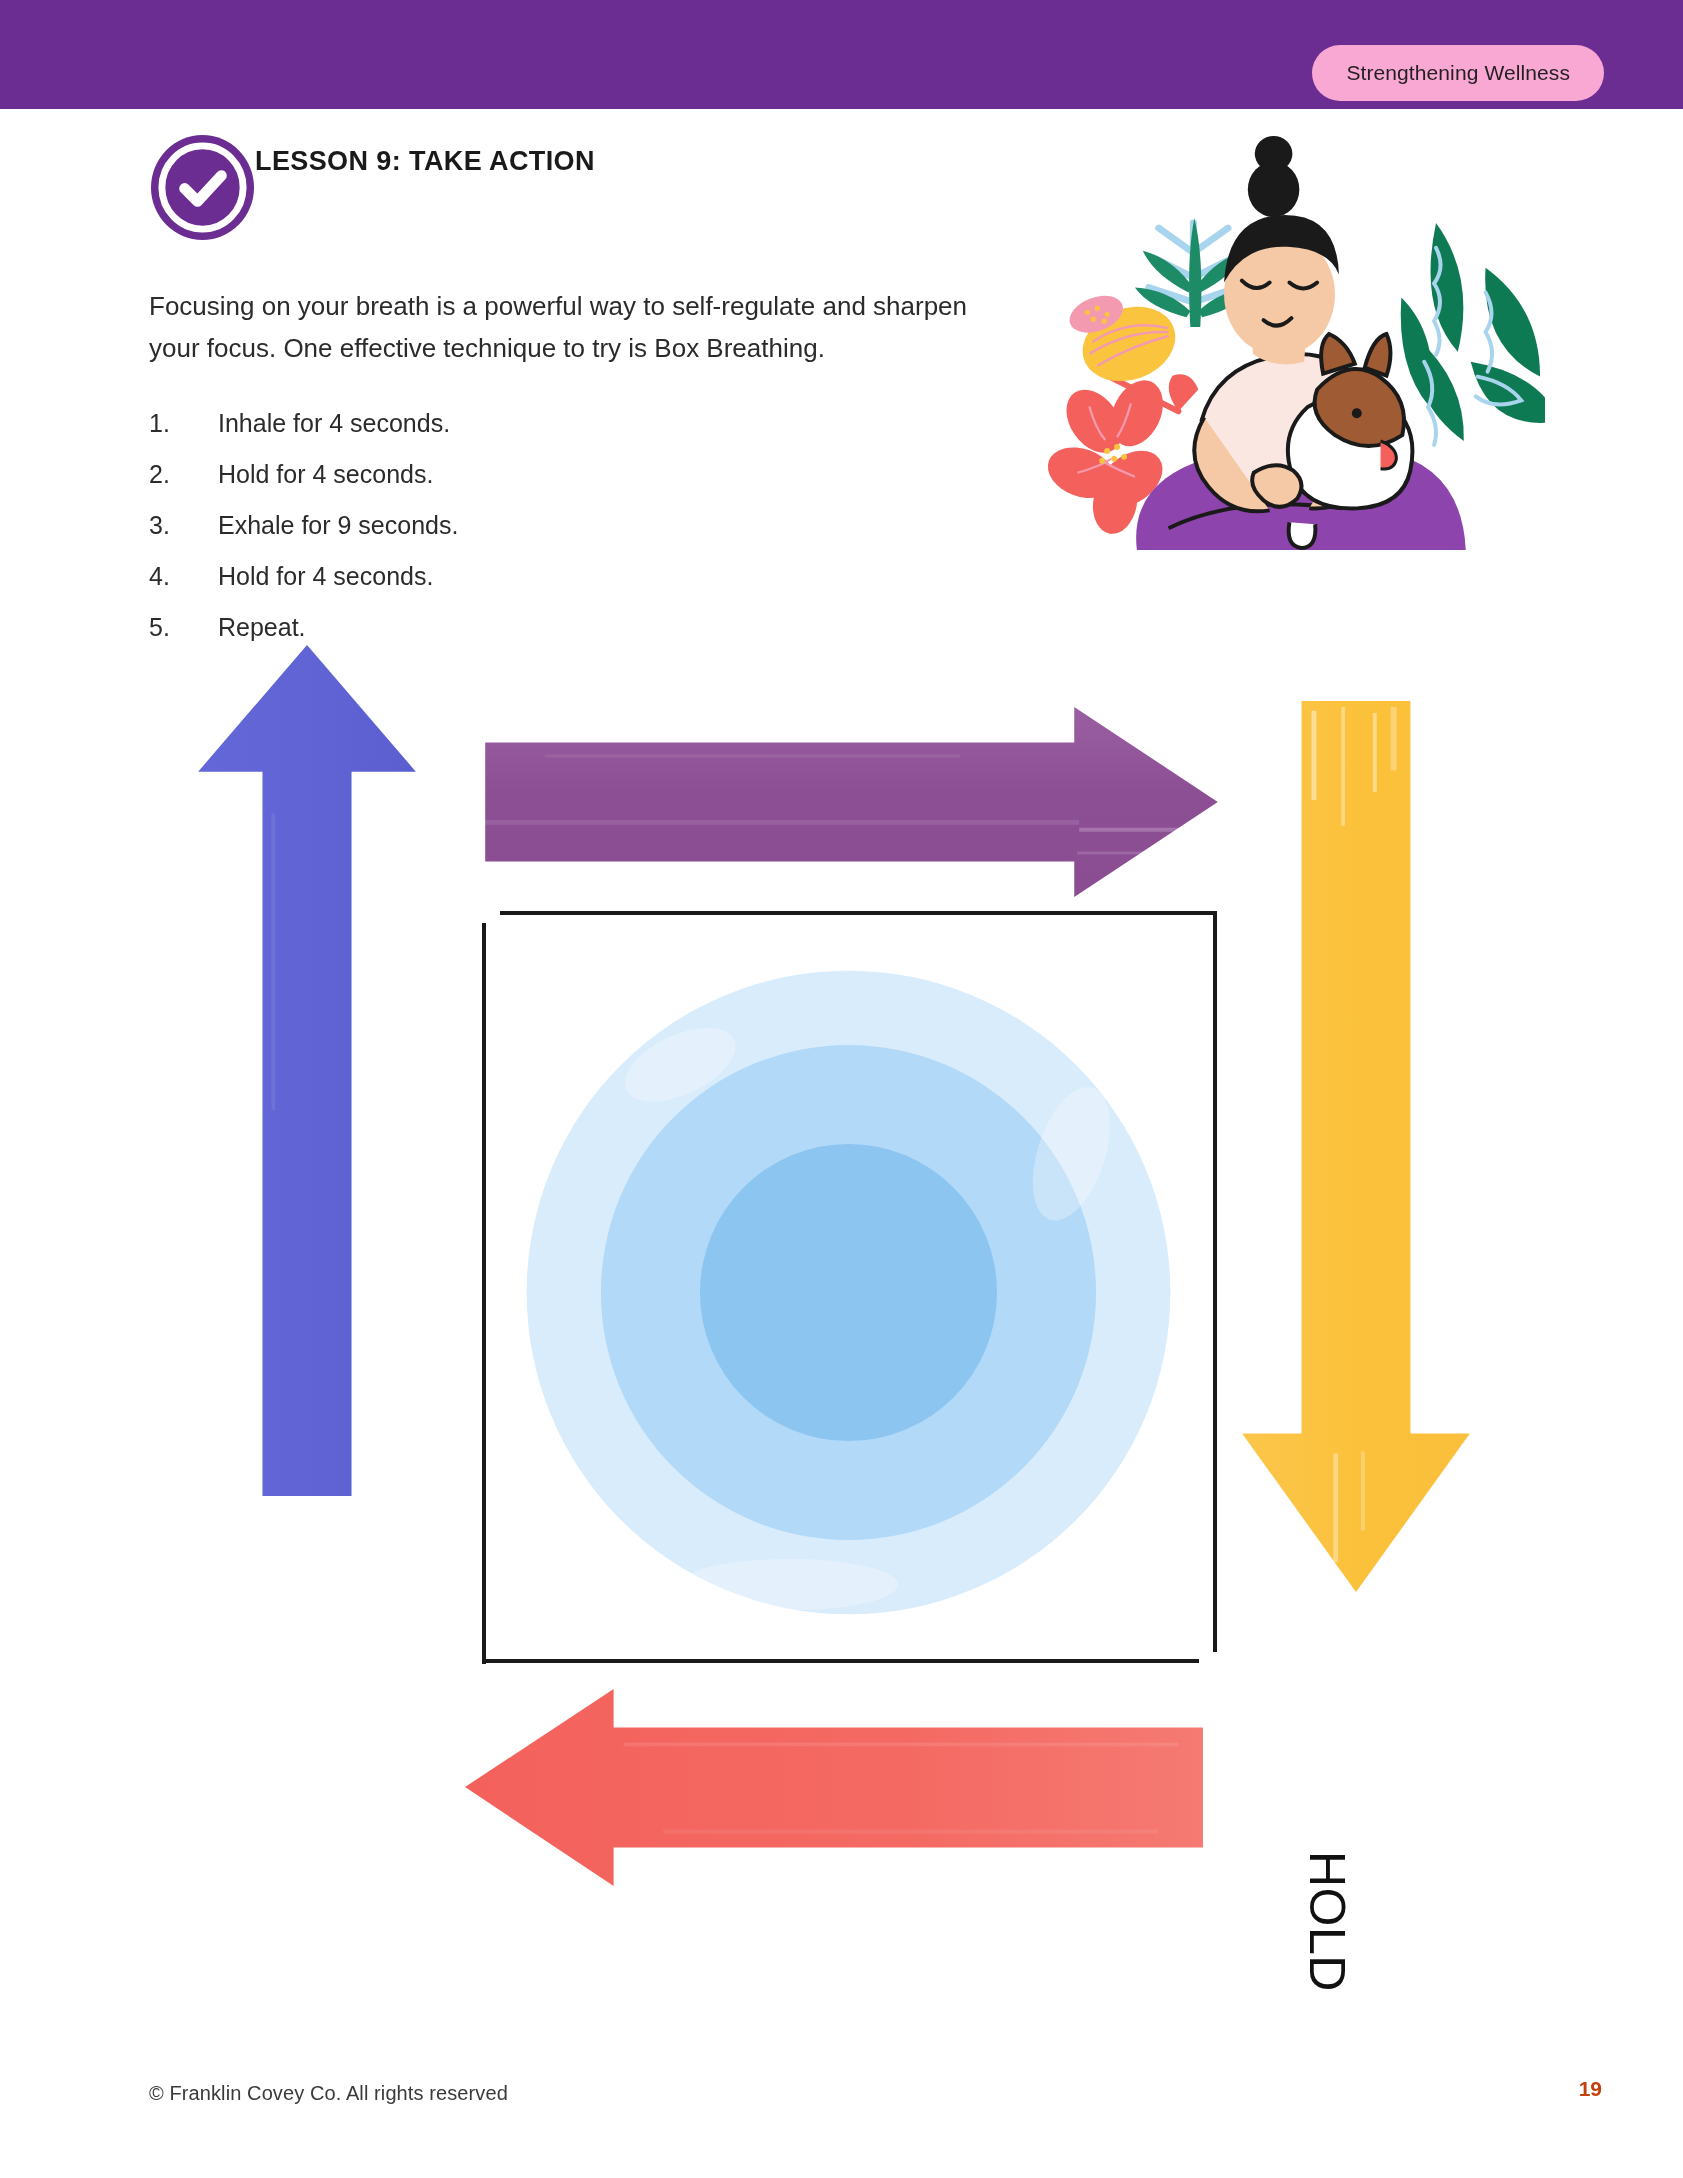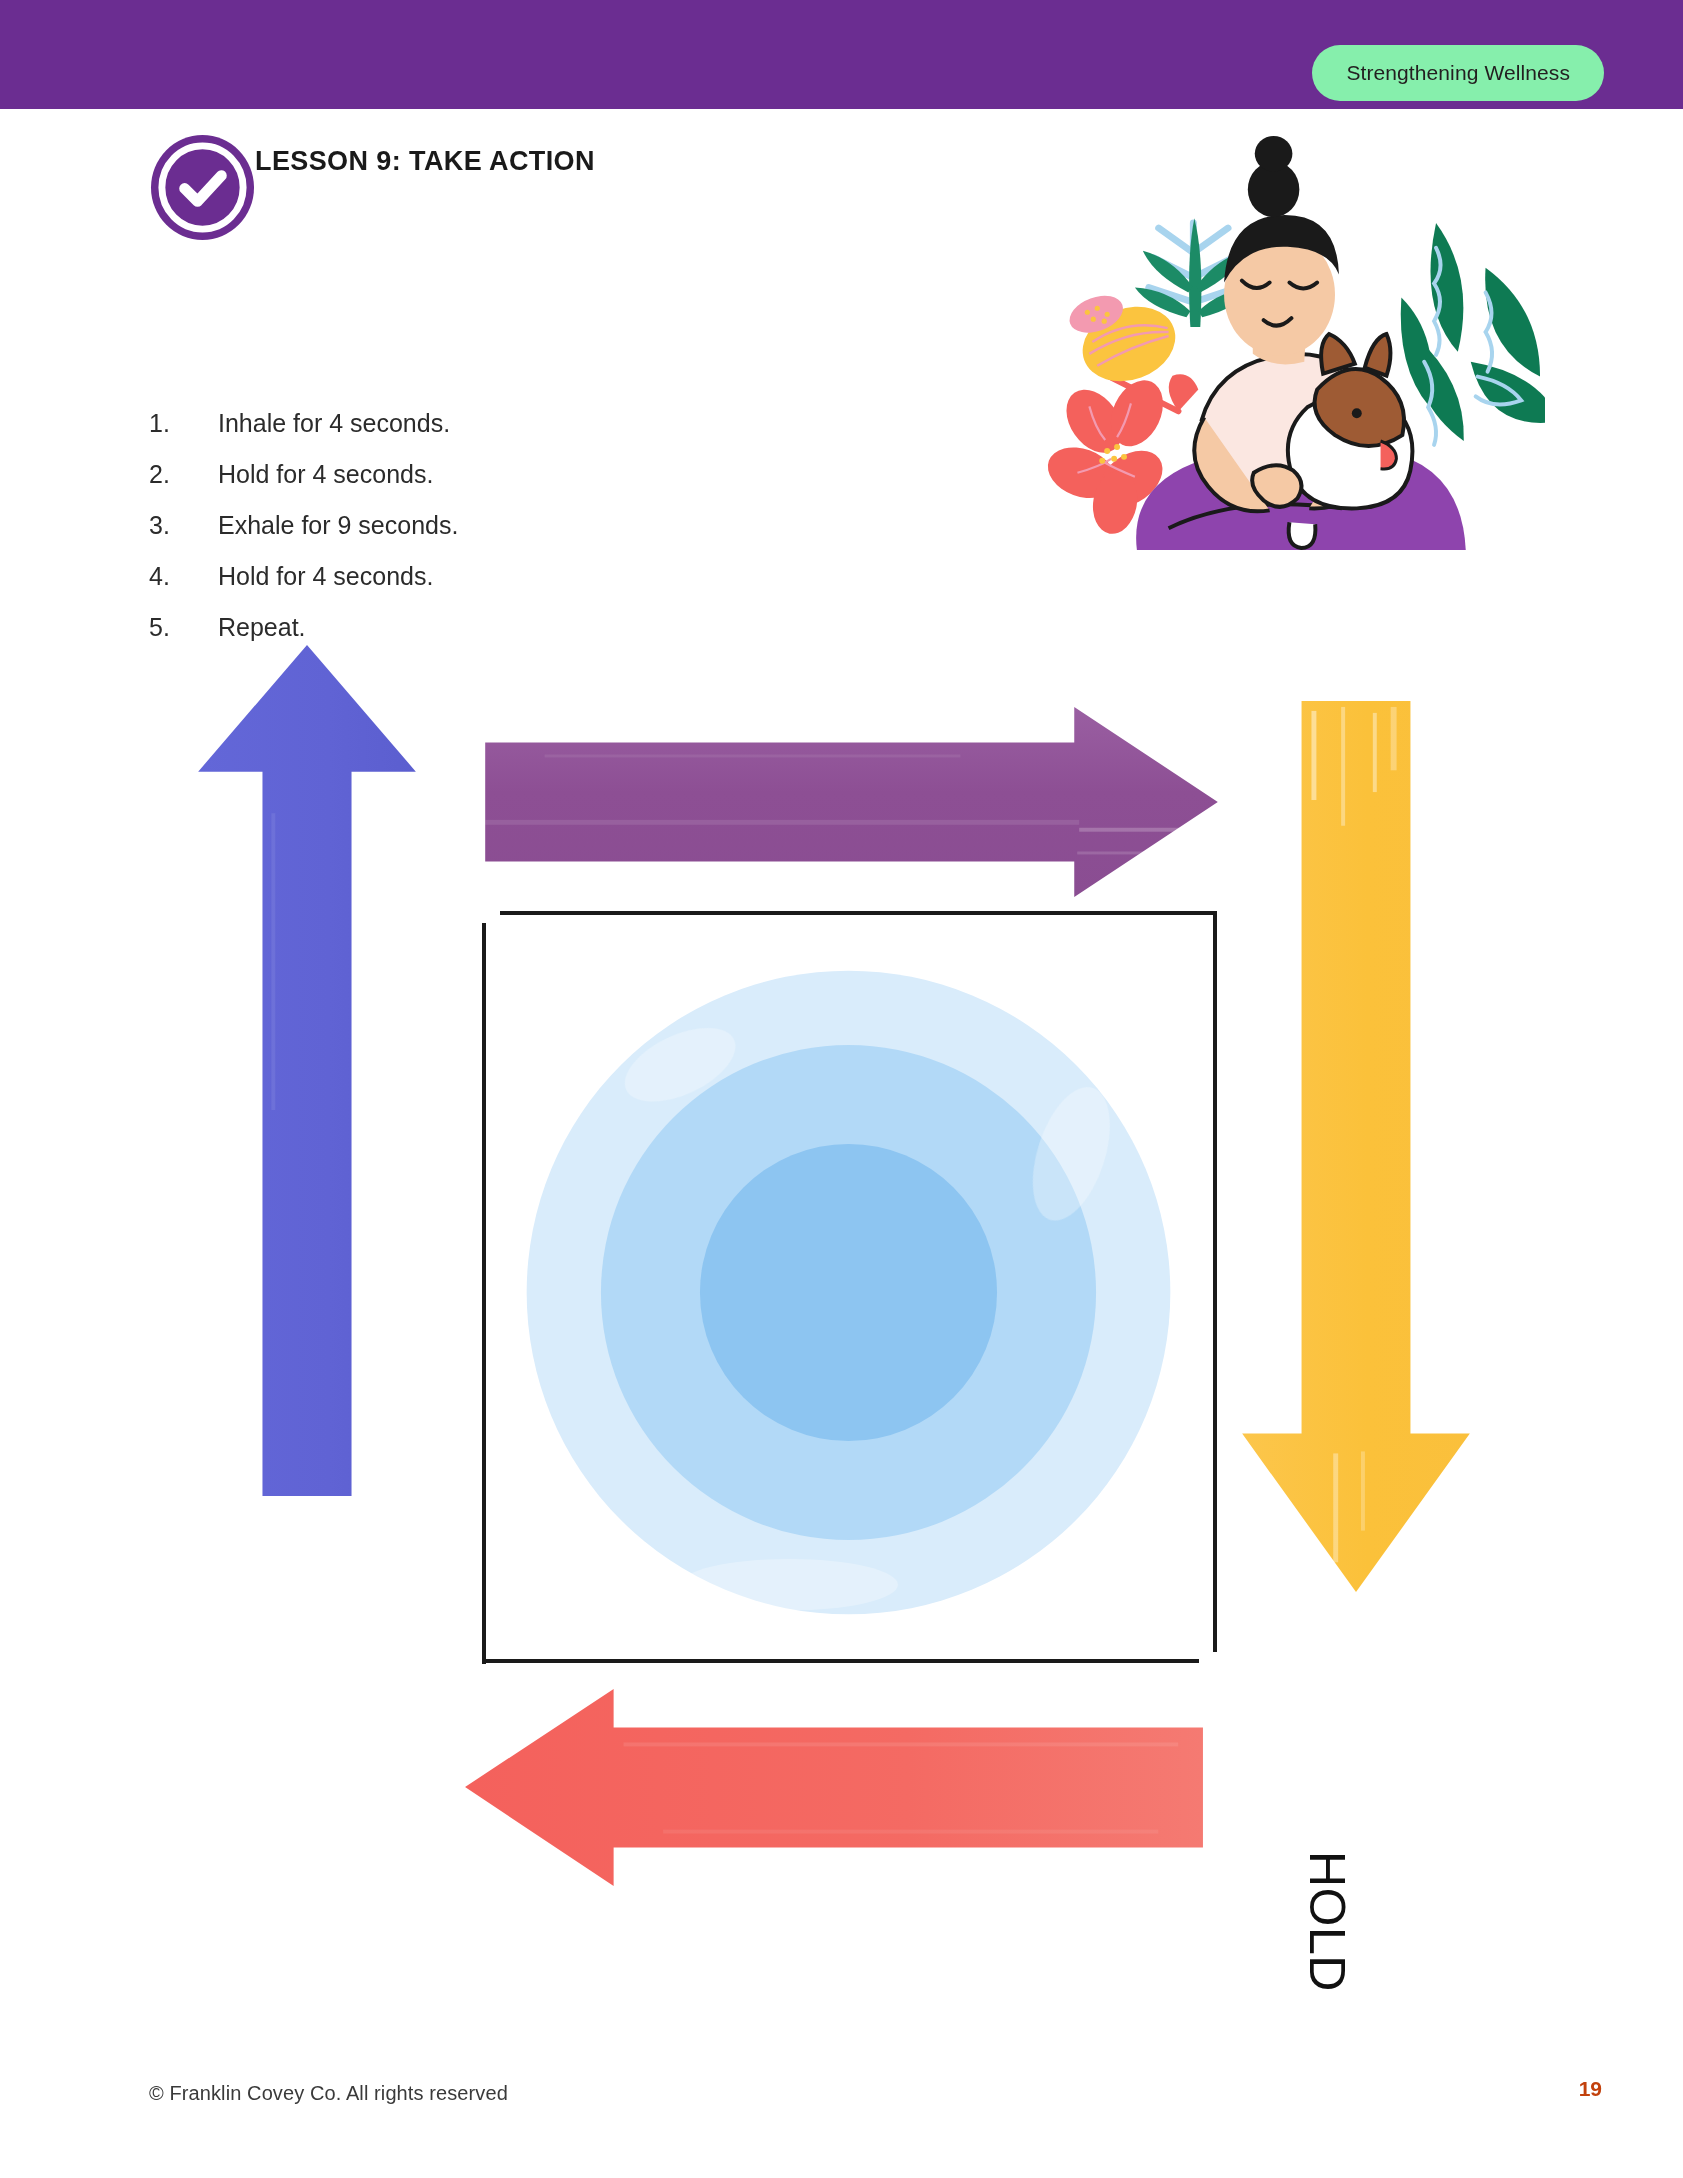--- a/index.html
+++ b/index.html
@@ -29,21 +29,21 @@
     height: 109px;
     background: #6B2D91;
   }
   .header-pill {
     position: absolute;
     top: 45px;
     right: 79px;
     height: 56px;
     min-width: 277px;
     padding: 0 34px;
-    background: #86efac;
+    background: #f9a8d4;
     border-radius: 30px;
     display: flex;
     align-items: center;
     justify-content: center;
   }
   .header-pill-label {
     font-size: 21px;
     color: #231f20;
     letter-spacing: 0.1px;
     white-space: nowrap;
@@ -221,20 +221,21 @@
         <ellipse cx="53" cy="53" rx="52" ry="53" fill="#6B2D91"></ellipse>
         <ellipse cx="53" cy="53" rx="41" ry="42" fill="none" stroke="#ffffff" stroke-width="7"></ellipse>
         <path d="M35 54 L48 67 L72 41" fill="none" stroke="#ffffff" stroke-width="11" stroke-linecap="round" stroke-linejoin="round"></path>
       </svg>
     </span>
     <div class="lesson-titles">
       <div class="lesson-eyebrow">LESSON 9: TAKE ACTION</div>
     </div>
   </div>
 
+  <p class="intro">Focusing on your breath is a powerful way to self-regulate and sharpen your focus. One effective technique to try is Box Breathing.</p>
 
   <div class="steps">
     <div class="step-row">
       <span class="step-num">1.</span>
       <span class="step-text">Inhale for 4 seconds.</span>
     </div>
     <div class="step-row">
       <span class="step-num">2.</span>
       <span class="step-text">Hold for 4 seconds.</span>
     </div>

